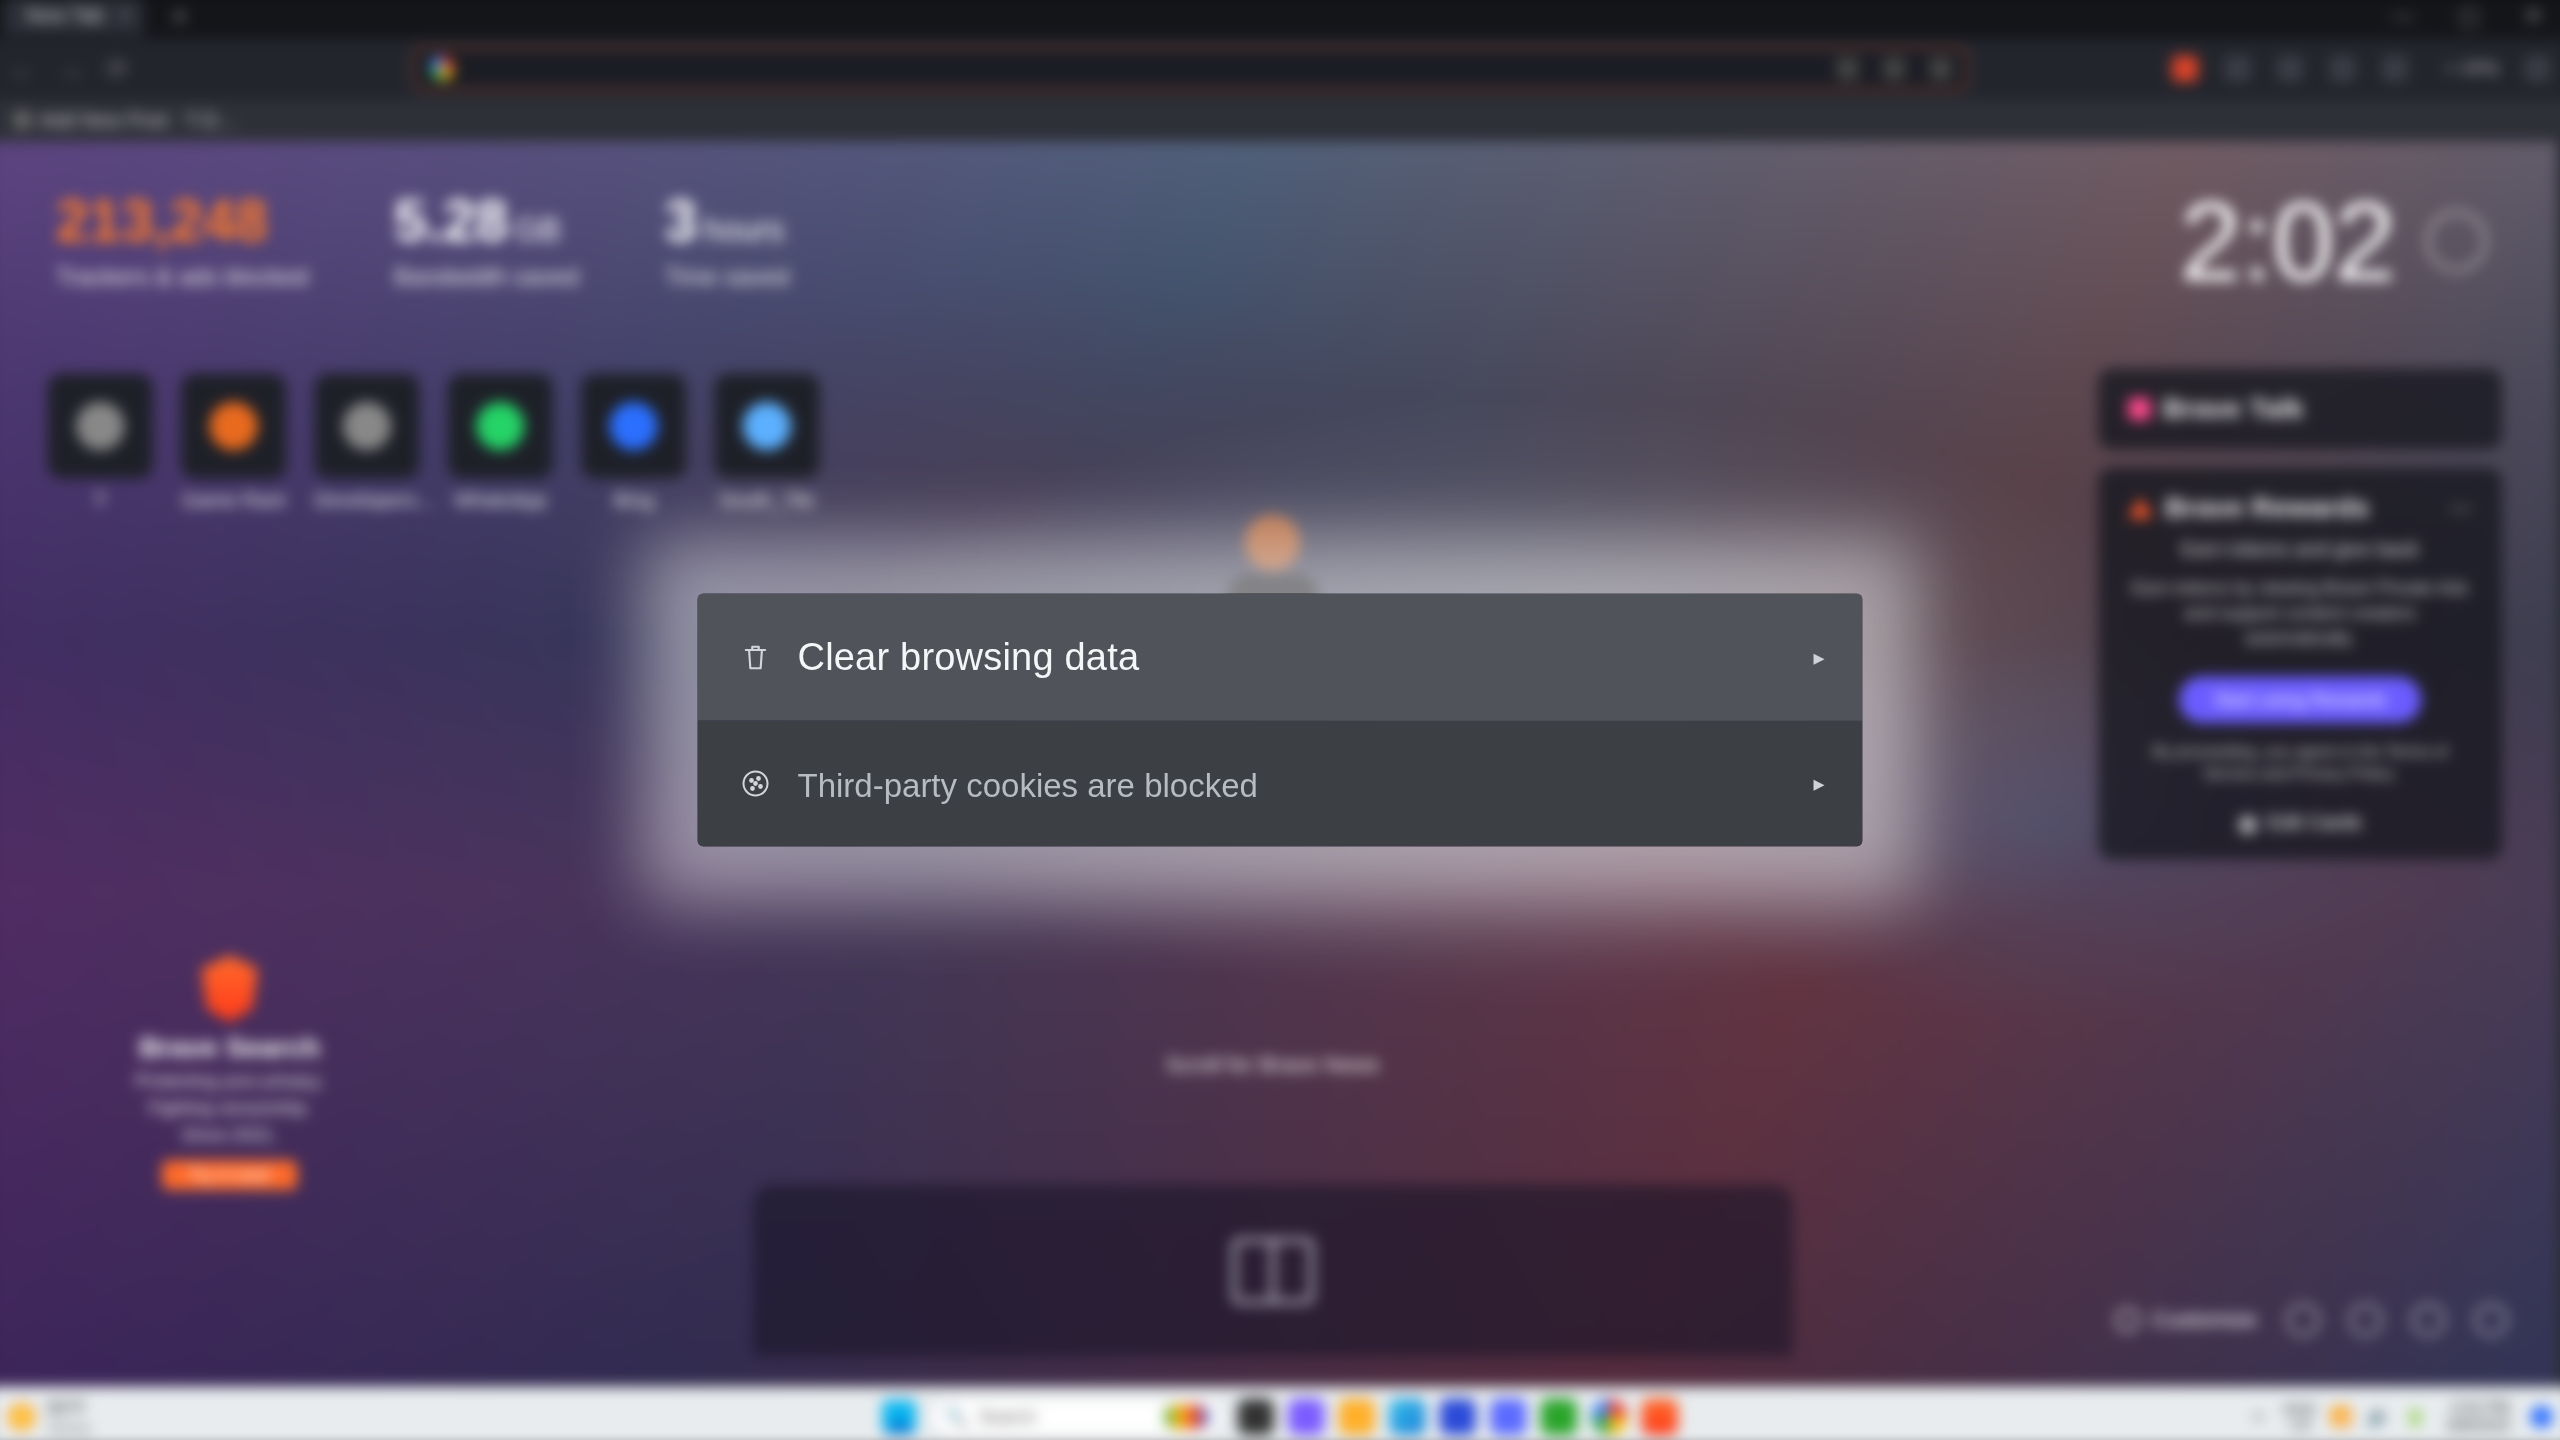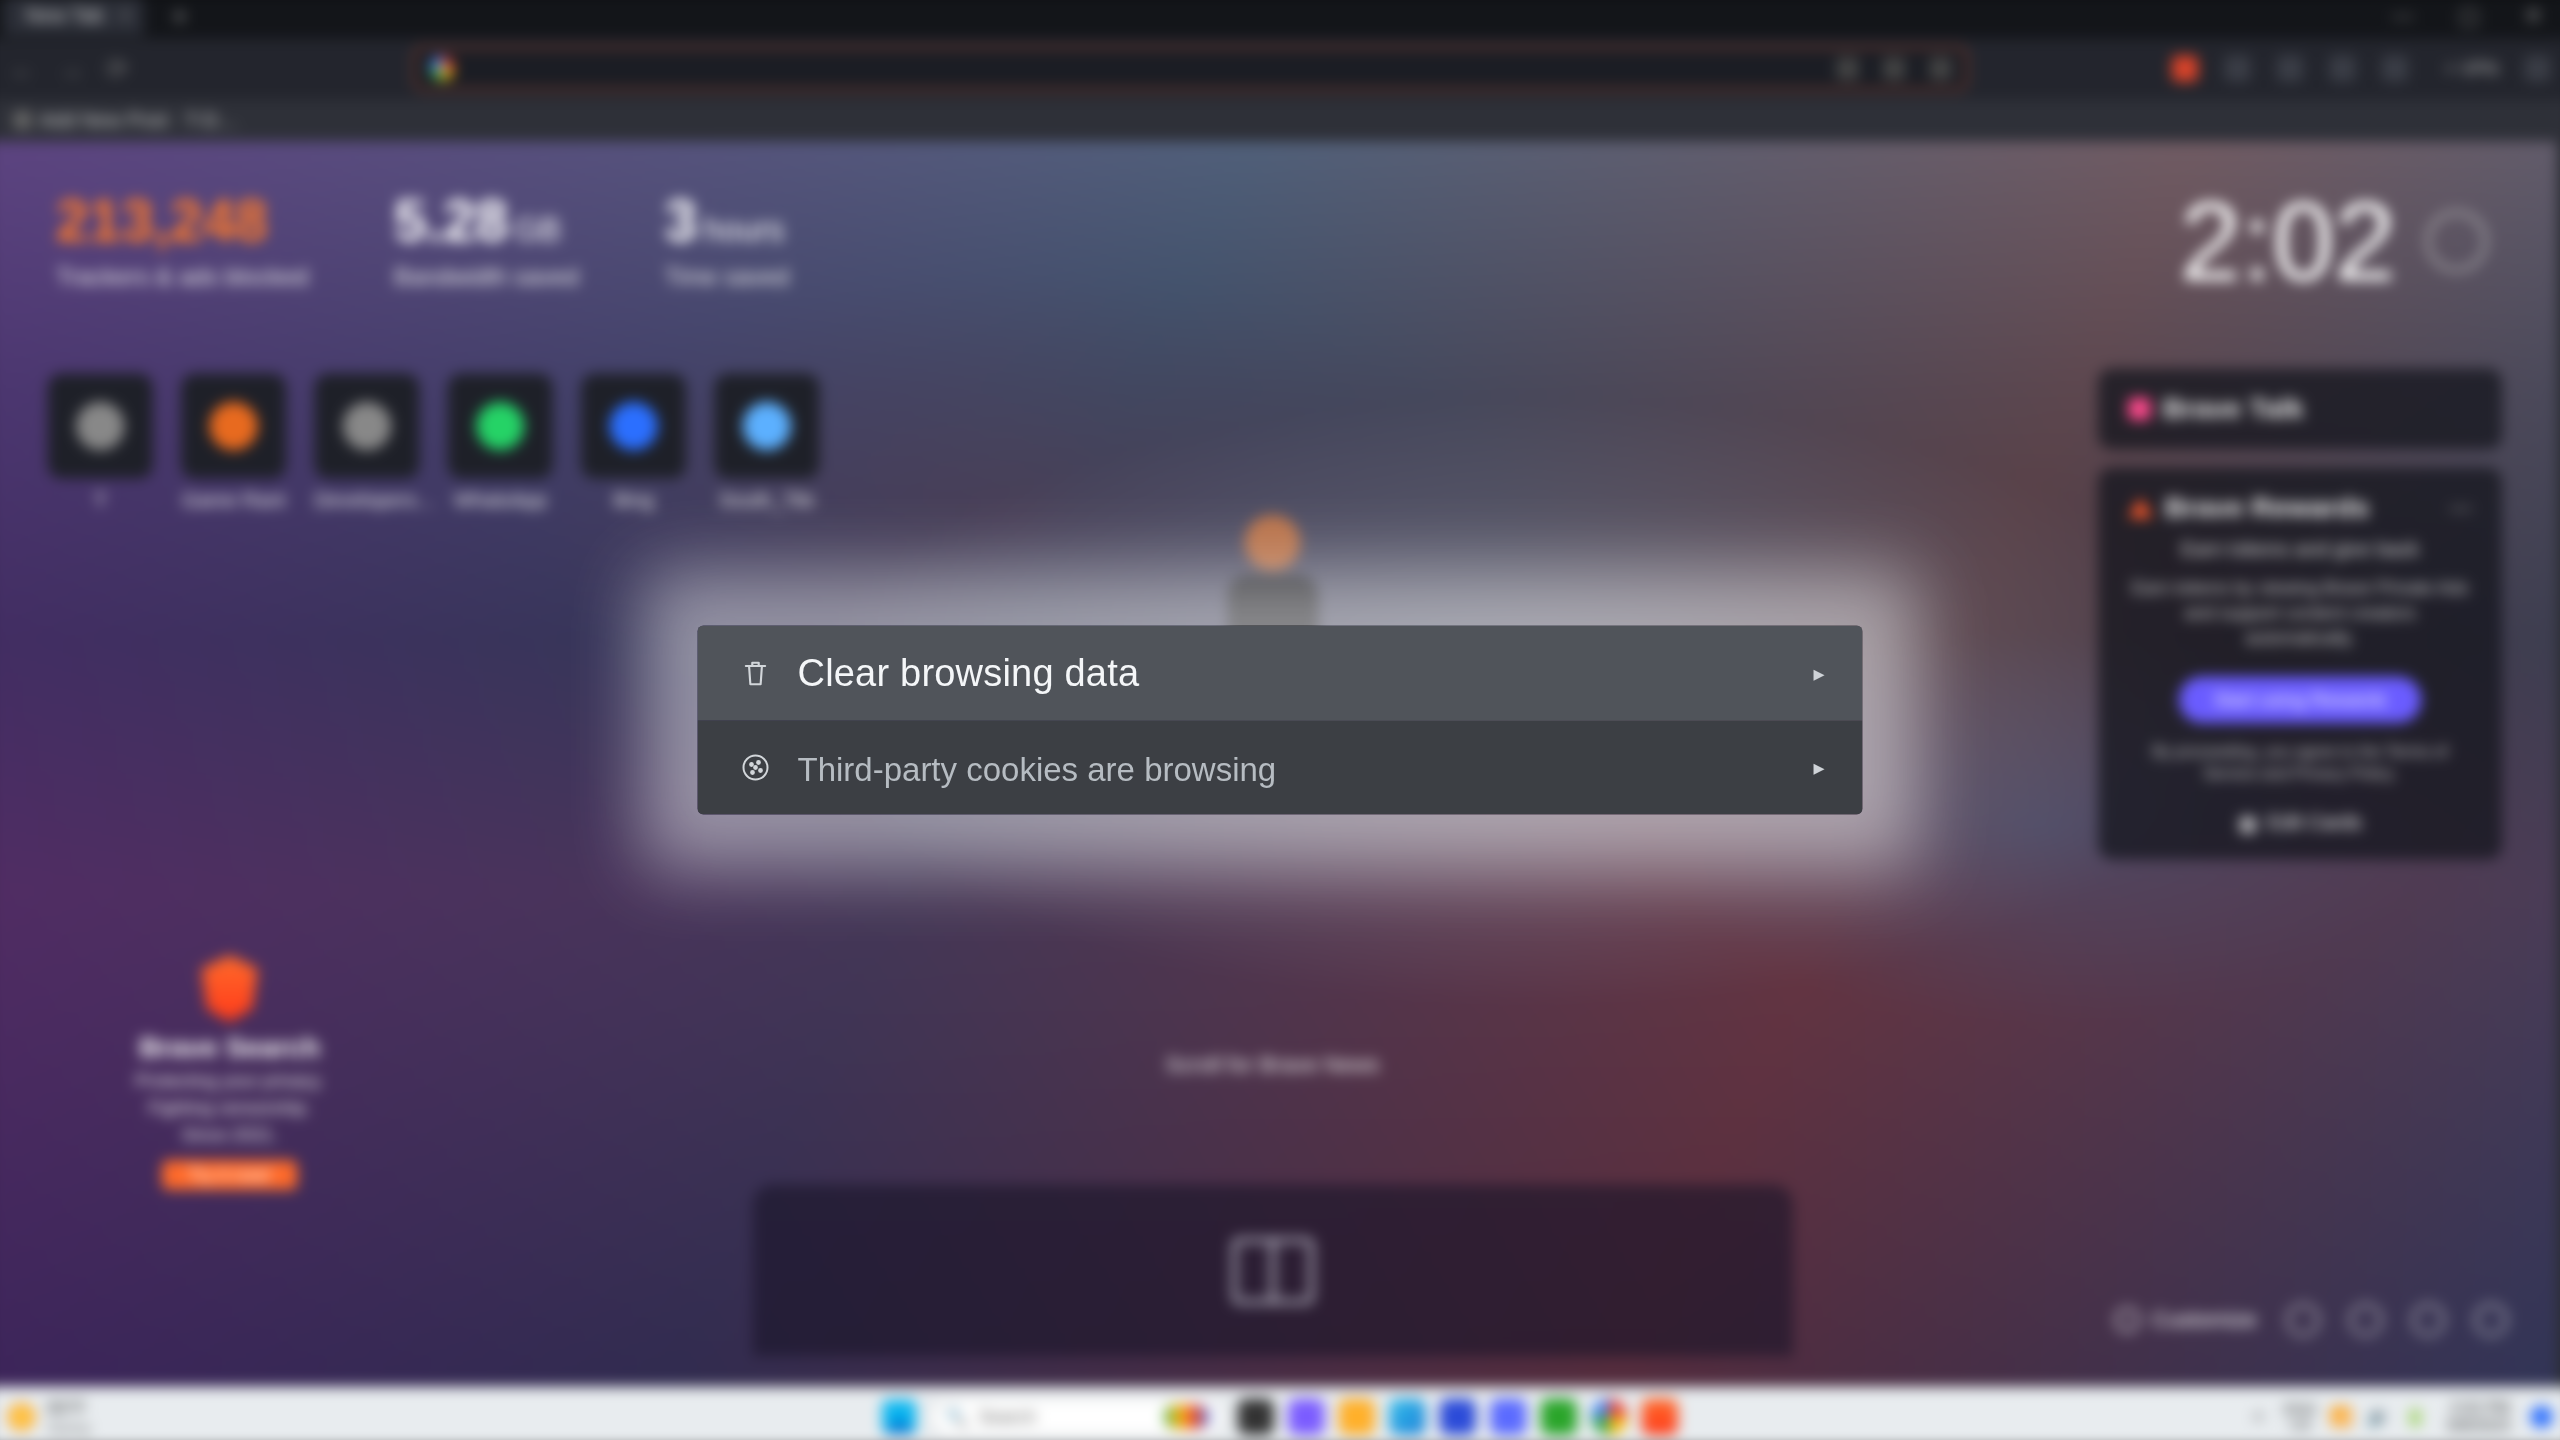--- a/index.html
+++ b/index.html
@@ -161,21 +161,21 @@
 #popup {
   position: absolute;
   left: 50%; top: 50%; transform: translate(-50%, -50%);
   width: 1165px;
   border-radius: 6px;
   box-shadow: 0 0 70px 55px rgba(255,255,255,0.45);
   overflow: hidden;
   font-family: "Segoe UI", Arial, sans-serif;
 }
 .popup-row {
-  display: flex; align-items: center; padding: 26px 38px;
+  display: flex; align-items: center; padding: 42px 38px;
   color: #eceff3; cursor: pointer;
 }
 .popup-row.r1 { background: #50545a; }
 .popup-row.r2 { background: #3c3f44; }
 .popup-row .picon { width: 40px; display: flex; align-items: center; justify-content: center; color: #d2d6da; }
 .popup-row .texts { margin-left: 22px; flex: 1; }
 .popup-row .title { font-size: 38px; font-weight: 400; color: #f4f6f8; letter-spacing: .2px;}
 .popup-row .sub { font-size: 33px; color: #b6bcc2; margin-top: 4px; }
 .popup-row .chev { color: #cfd3d8; font-size: 22px; margin-left: 20px; }
 
@@ -409,17 +409,17 @@
       <svg width="30" height="30" viewBox="0 0 30 30" fill="none" stroke="#d2d6da" stroke-width="2">
         <circle cx="15" cy="15" r="12"></circle>
         <circle cx="11" cy="12" r="1.4" fill="#d2d6da"></circle>
         <circle cx="18" cy="10" r="1.4" fill="#d2d6da"></circle>
         <circle cx="20" cy="18" r="1.4" fill="#d2d6da"></circle>
         <circle cx="12" cy="20" r="1.4" fill="#d2d6da"></circle>
         <circle cx="15" cy="15" r="1.4" fill="#d2d6da"></circle>
       </svg>
     </div>
     <div class="texts">
-      <div class="sub">Third-party cookies are browsing</div>
+      <div class="sub">Third-party cookies are blocked</div>
     </div>
     <div class="chev">▸</div>
   </div>
 </div>
 
 </body></html>

